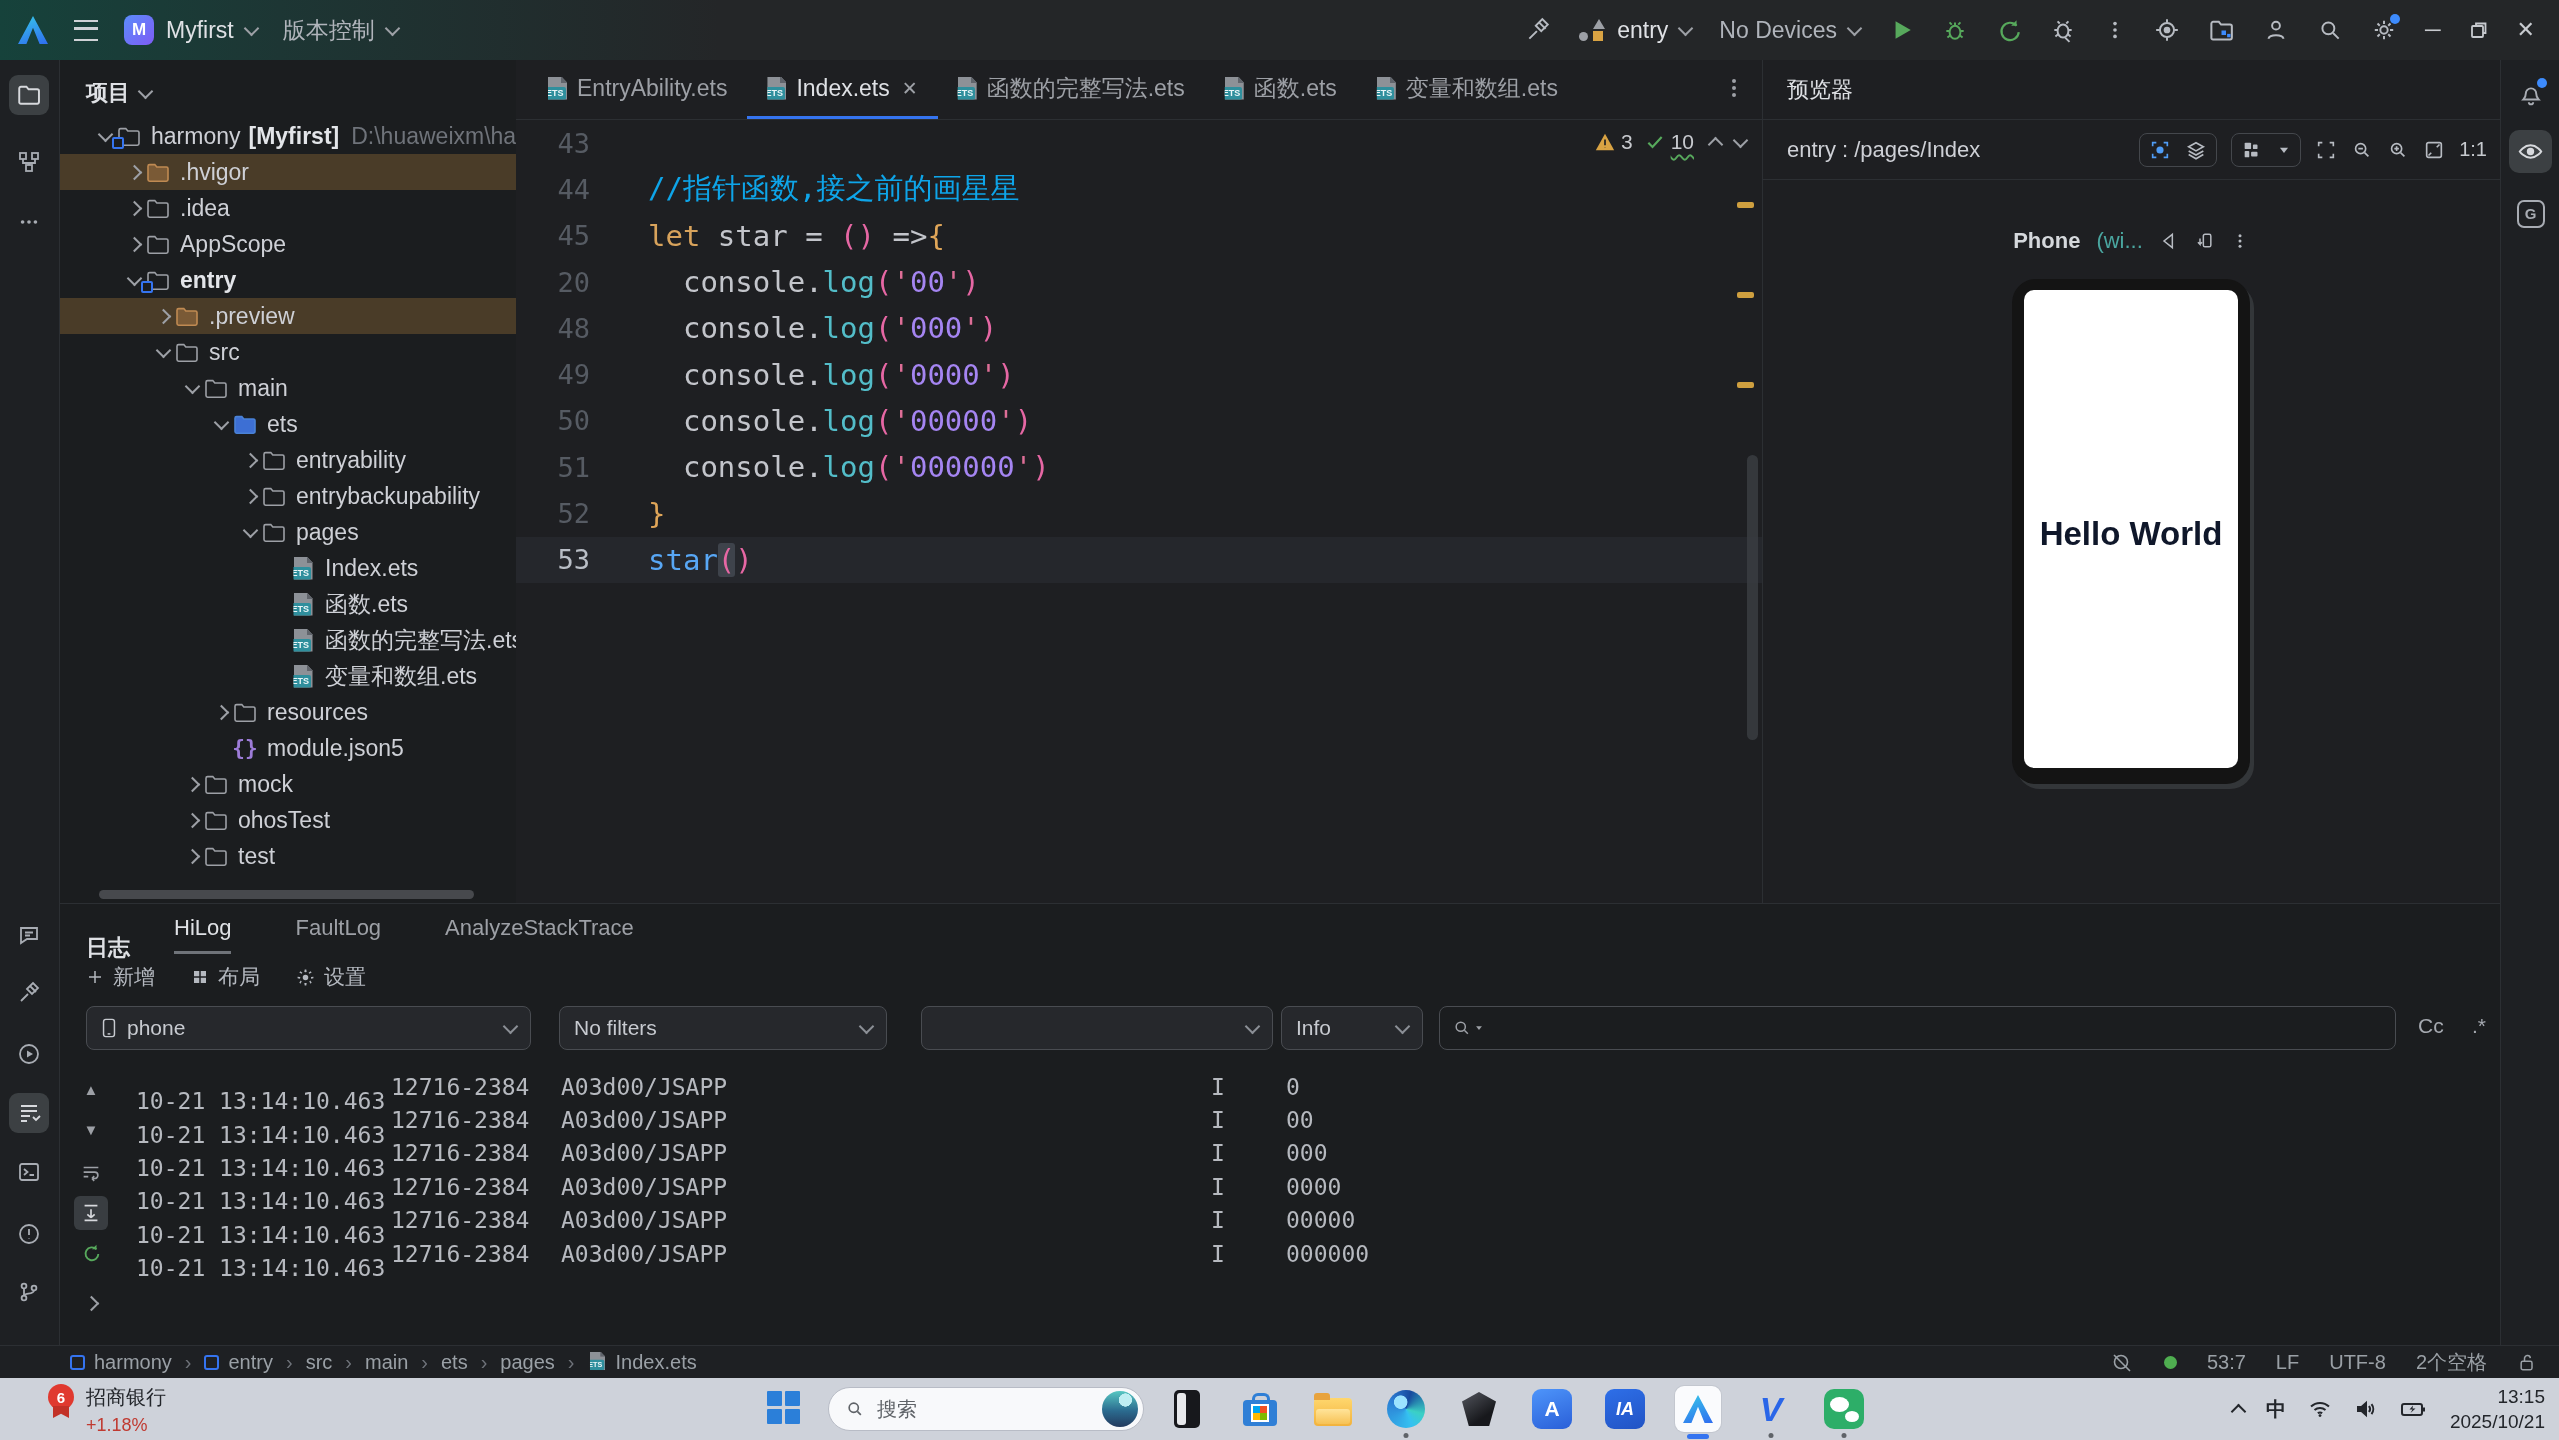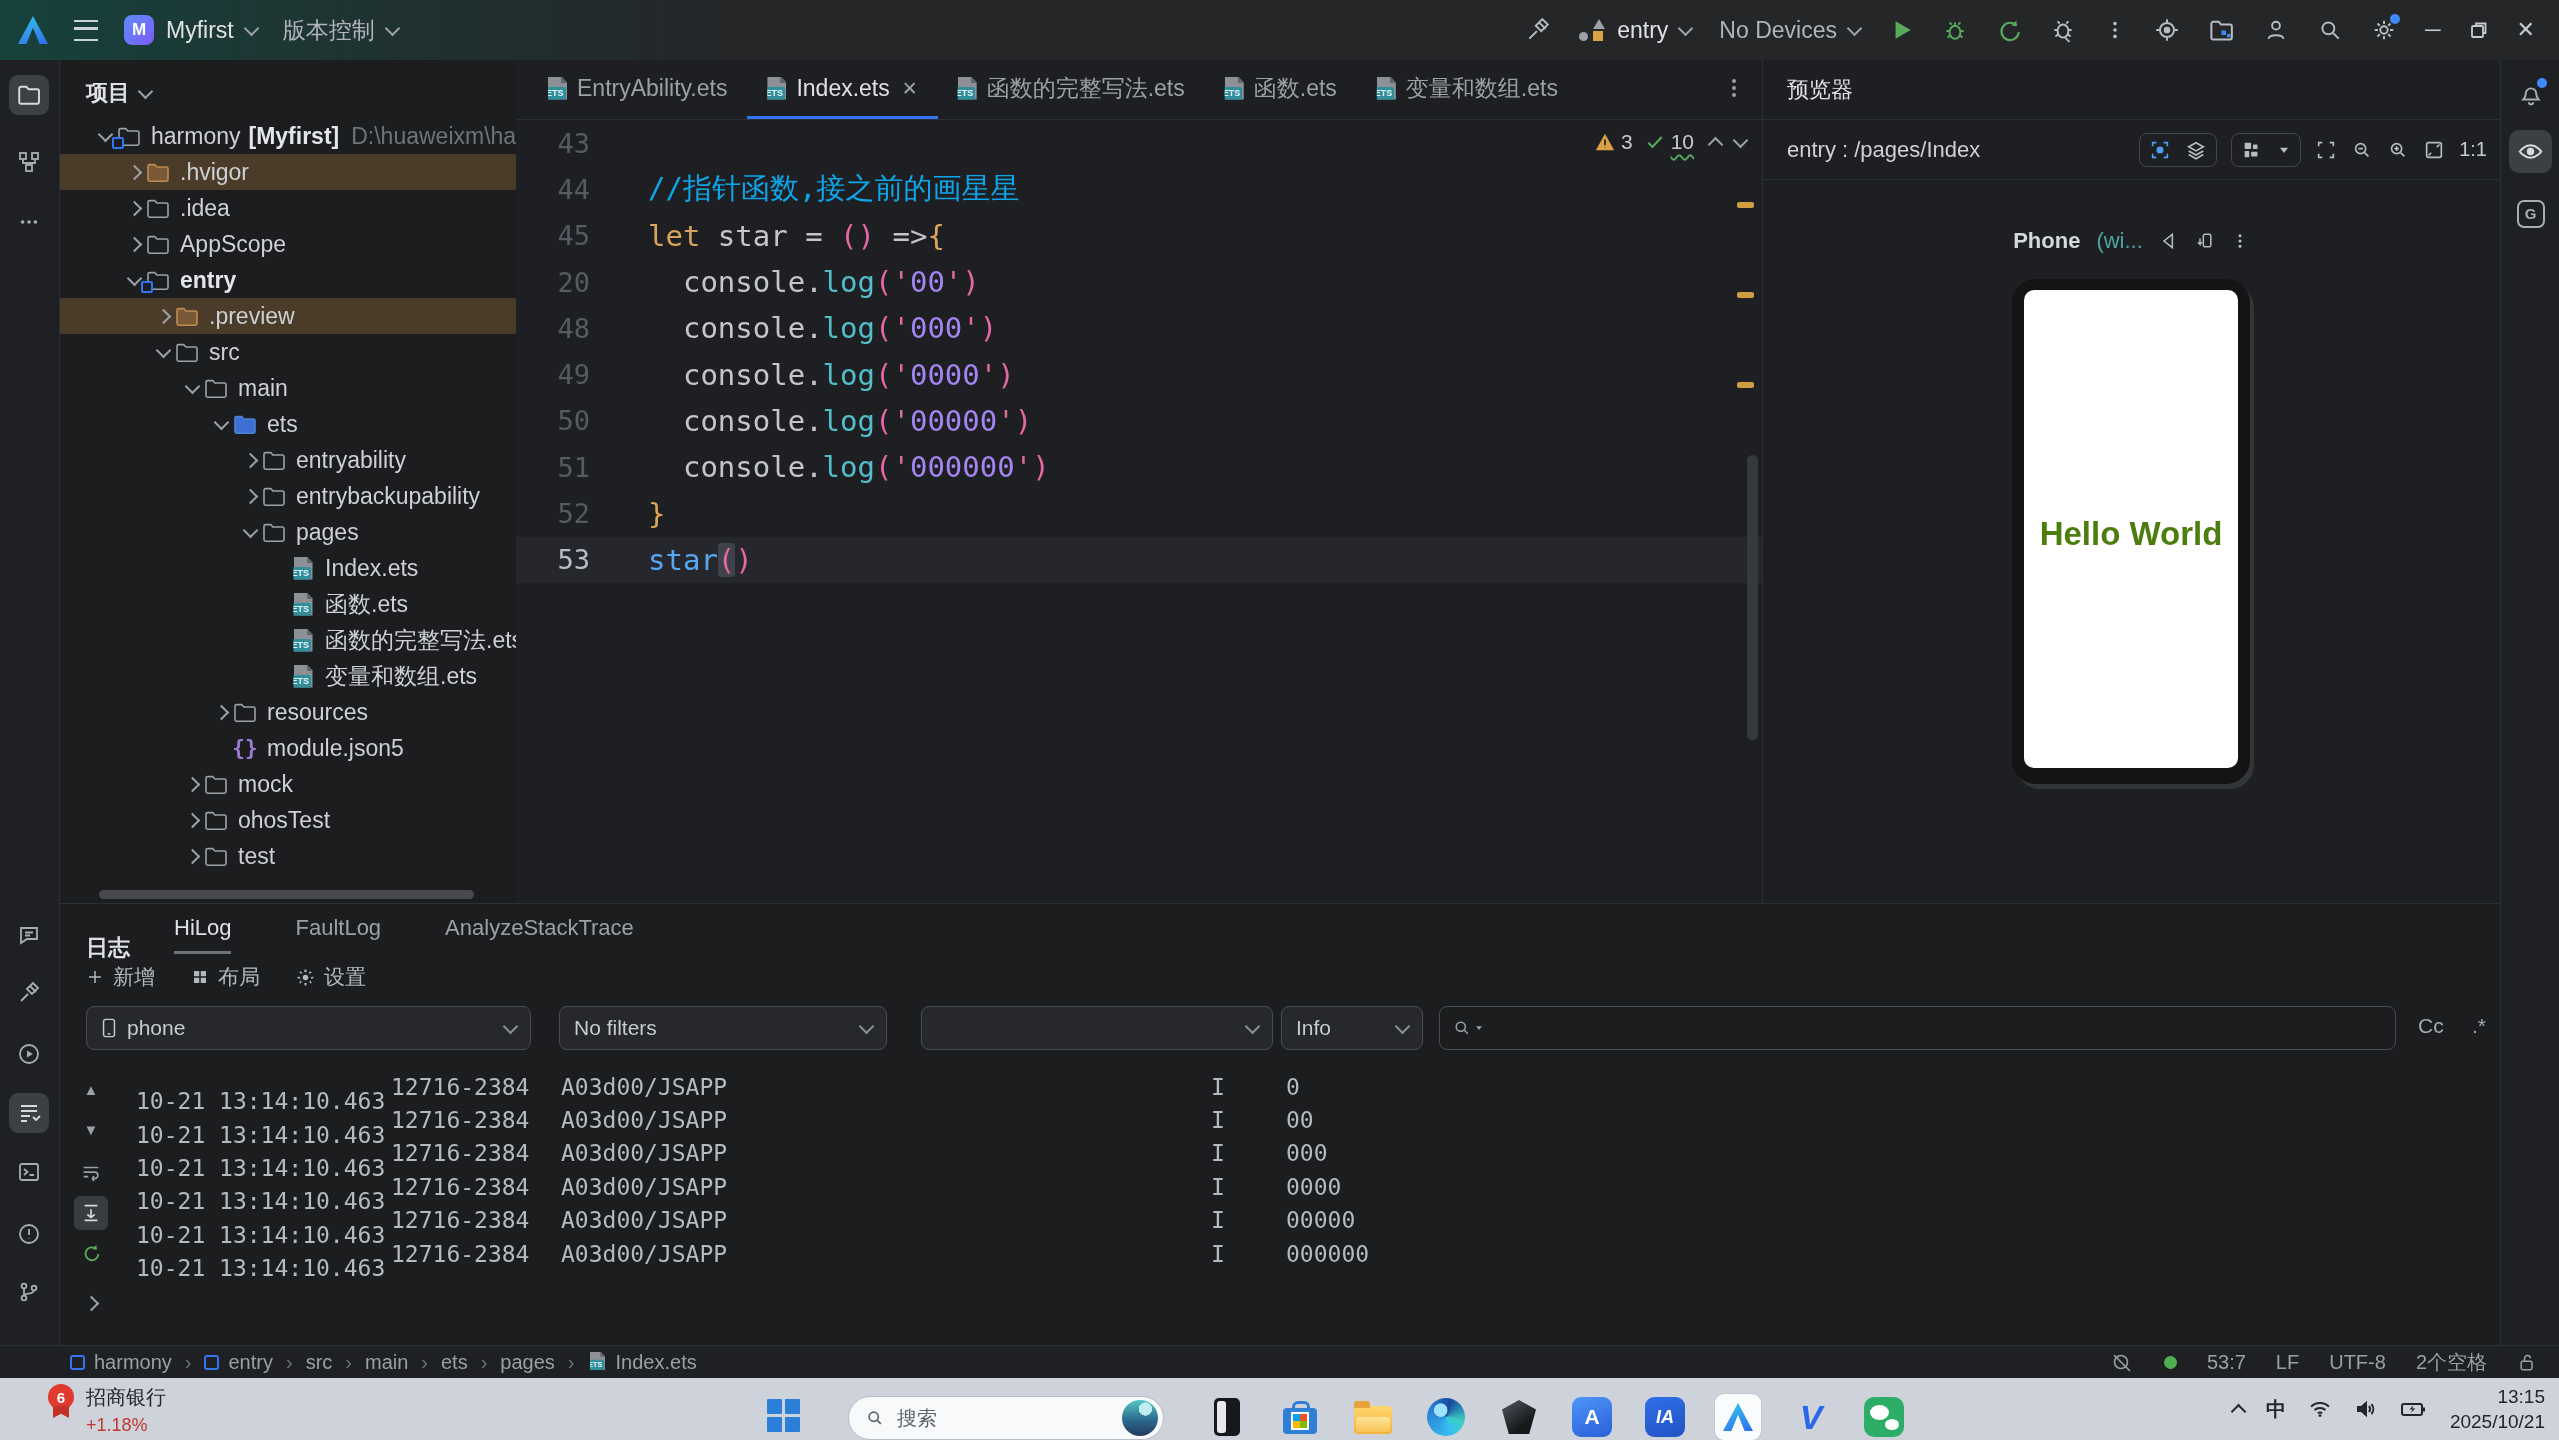--- a/index.html
+++ b/index.html
@@ -96,21 +96,21 @@
   .pv-tools{margin-left:auto;display:flex;align-items:center;gap:14px;}
   .tool-group{border:1px solid #44474c;border-radius:8px;display:flex;align-items:center;gap:14px;padding:5px 9px;}
   .pv-ratio{color:#c7cacf;font-size:20px;}
   .phone-head{position:absolute;left:249px;top:168px;width:238px;display:flex;align-items:center;justify-content:center;gap:16px;}
   .phone-name{color:#d5d8dc;font-weight:bold;font-size:22px;}
   .phone-detail{color:#4aa6a0;font-size:22px;}
   .phone{position:absolute;left:249px;top:219px;width:238px;height:505px;background:#141414;border-radius:24px;
     box-shadow:4px 5px 0 rgba(70,72,76,.55);}
   .phone-screen{position:absolute;left:12px;right:12px;top:11px;bottom:16px;background:#fff;border-radius:10px;
     display:flex;justify-content:center;}
-  .hello{margin-top:225px;color:#4d7c0f;font-weight:bold;font-size:33px;}
+  .hello{margin-top:225px;color:#0f172a;font-weight:bold;font-size:33px;}
 
   
   .right-strip{position:absolute;left:2500px;top:60px;width:59px;height:1285px;background:#1e2023;border-left:1px solid #2c2f33;}
   .rs-btn{position:absolute;left:8px;width:43px;height:43px;border-radius:10px;display:flex;align-items:center;justify-content:center;color:#a8acb3;}
   .rs-btn.active{background:#3c4043;color:#d7d9dd;}
   .g-box{width:24px;height:24px;border:2px solid currentColor;border-radius:7px;font-size:15px;font-weight:bold;
     display:flex;align-items:center;justify-content:center;}
 
   
   .logpanel{position:absolute;left:60px;top:903px;width:2440px;height:442px;background:#1b1d1f;border-top:1px solid #2c2f33;}
@@ -151,21 +151,21 @@
 
   
   .taskbar{position:absolute;left:0;top:1378px;width:2559px;height:62px;background:#ced2da;color:#23262b;}
   .stock{position:absolute;left:48px;top:6px;display:flex;gap:12px;}
   .medal{width:26px;height:26px;border-radius:50%;background:#e0392f;color:#fff;font-size:15px;font-weight:bold;
     display:flex;align-items:center;justify-content:center;position:relative;}
   .medal::after{content:"";position:absolute;top:22px;left:5px;width:16px;height:12px;
     background:#c23127;clip-path:polygon(0 0,100% 0,100% 100%,50% 65%,0 100%);}
   .stock-name{font-size:20px;color:#23262b;}
   .stock-chg{font-size:18px;color:#c03a31;margin-top:4px;}
-  .tb-center{position:absolute;left:762px;top:0;height:62px;display:flex;align-items:flex-end;gap:40px;}
+  .tb-center{position:absolute;left:762px;top:0;height:62px;display:flex;align-items:center;gap:20px;}
   .start-ico{width:36px;height:36px;display:grid;grid-template-columns:15px 15px;grid-template-rows:15px 15px;gap:3px;}
   .start-ico span{background:#2b7fd9;border-radius:1px;}
   .search-pill{width:316px;height:44px;background:#f8f9fb;border:1px solid #b8bcc6;border-radius:22px;
     display:flex;align-items:center;gap:12px;padding:0 5px 0 16px;box-sizing:border-box;}
   .search-pill .q{color:#5f6368;}
   .search-label{color:#5f6368;font-size:20px;flex:1;}
   .bing-circle{width:36px;height:36px;border-radius:50%;
     background:radial-gradient(circle at 65% 25%,#bfeef2 0 18%,transparent 19%),
                linear-gradient(180deg,#57c7c2 0%,#2b6b8f 55%,#233a5e 100%);}
   .apps{display:flex;align-items:center;gap:27px;}

